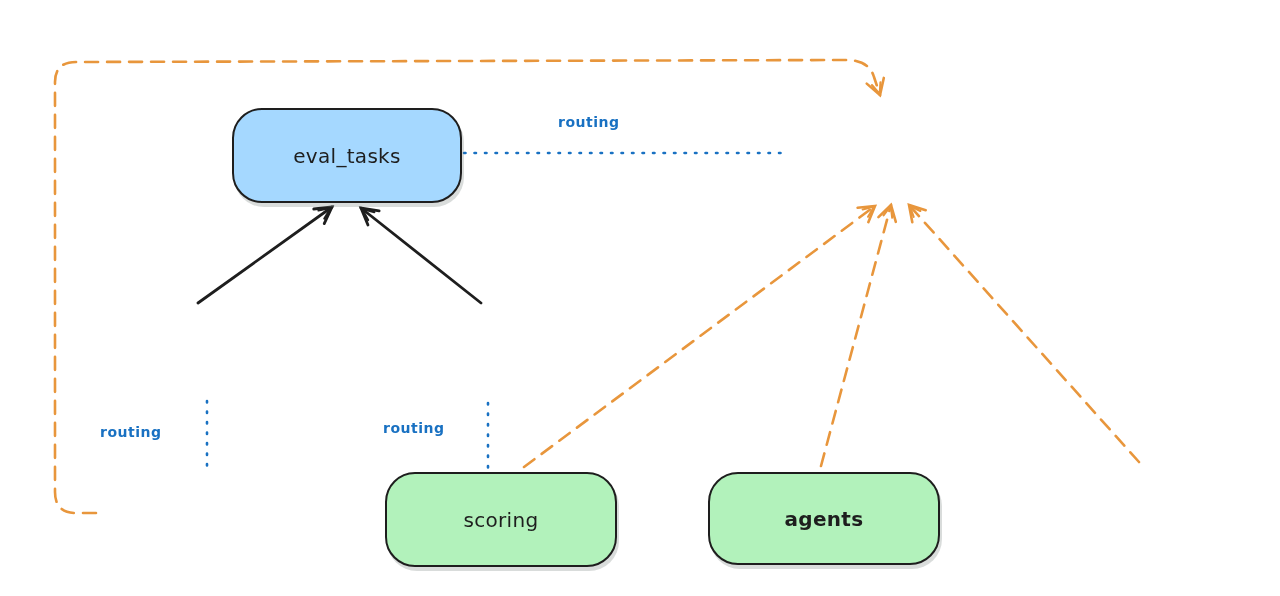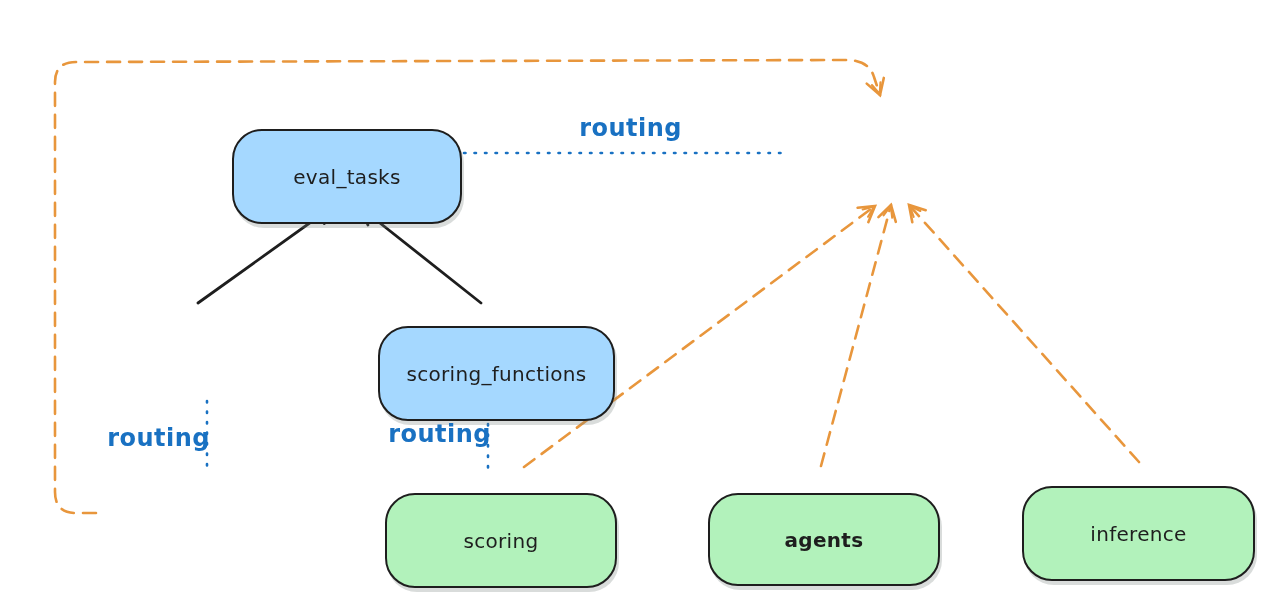--- a/index.html
+++ b/index.html
@@ -27,42 +27,41 @@
     display: flex;
     align-items: center;
     justify-content: center;
     border: 2.6px solid #1e1e1e;
     border-radius: 30px;
     font-size: 20px;
     color: #1e1e1e;
     letter-spacing: 0.3px;
     box-shadow: 2px 4px 0 rgba(120,130,125,0.28);
     box-sizing: border-box;
-    margin-top: 21px;
   }
   .node--blue  { background: #a5d8ff; }
   .node--green { background: #b2f2bb; }
 
   .node--eval_tasks        { left: 232px;  top: 108px; width: 230px; height: 95px; }
   .node--eval              { left: 787px;  top: 103px; width: 228px; height: 97px; }
   .node--datasets          { left: 98px;   top: 305px; width: 230px; height: 93px; }
   .node--scoring_functions { left: 378px;  top: 305px; width: 237px; height: 95px; }
   .node--datasetio         { left: 96px;   top: 476px; width: 229px; height: 92px; }
   .node--scoring           { left: 385px;  top: 472px; width: 232px; height: 95px; }
   .node--agents            { left: 708px;  top: 472px; width: 232px; height: 93px; font-weight: bold; }
   .node--inference         { left: 1022px; top: 465px; width: 233px; height: 95px; }
 
   .edge-label {
     position: absolute;
     z-index: 3;
     color: #1971c2;
-    font-size: 24px;
+    font-size: 14px;
     font-weight: 600;
     letter-spacing: 0.5px;
-    text-align: right;
+    text-align: left;
     pointer-events: none;
   }
   .edge-label--top  { left: 558px; top: 114px; width: 124px; }
   .edge-label--left { left: 100px; top: 424px; width: 110px; }
   .edge-label--mid  { left: 383px; top: 420px; width: 108px; }
 </style>
 </head>
 <body>
 
 <div class="canvas">
@@ -106,30 +105,24 @@
       <line x1="821" y1="466" x2="891" y2="205" stroke="#e8963c" stroke-width="2.6" stroke-linecap="round" stroke-dasharray="13 9" marker-end="url(#arrow-orange)"></line>
     </g>
     <g>
       <line x1="1139" y1="462" x2="909" y2="205" stroke="#e8963c" stroke-width="2.6" stroke-linecap="round" stroke-dasharray="13 9" marker-end="url(#arrow-orange)"></line>
     </g>
   </svg>
 
   <div class="node node--blue node--eval_tasks">
     <span>eval_tasks</span>
   </div>
-  <div class="node node--blue node--scoring_functions">
-    <span>scoring_functions</span>
-  </div>
   <div class="node node--green node--scoring">
     <span>scoring</span>
   </div>
   <div class="node node--green node--agents">
     <span>agents</span>
-  </div>
-  <div class="node node--green node--inference">
-    <span>inference</span>
   </div>
 
   <div class="edge-label edge-label--top">routing</div>
   <div class="edge-label edge-label--left">routing</div>
   <div class="edge-label edge-label--mid">routing</div>
 
 </div>
 
 </body></html>

